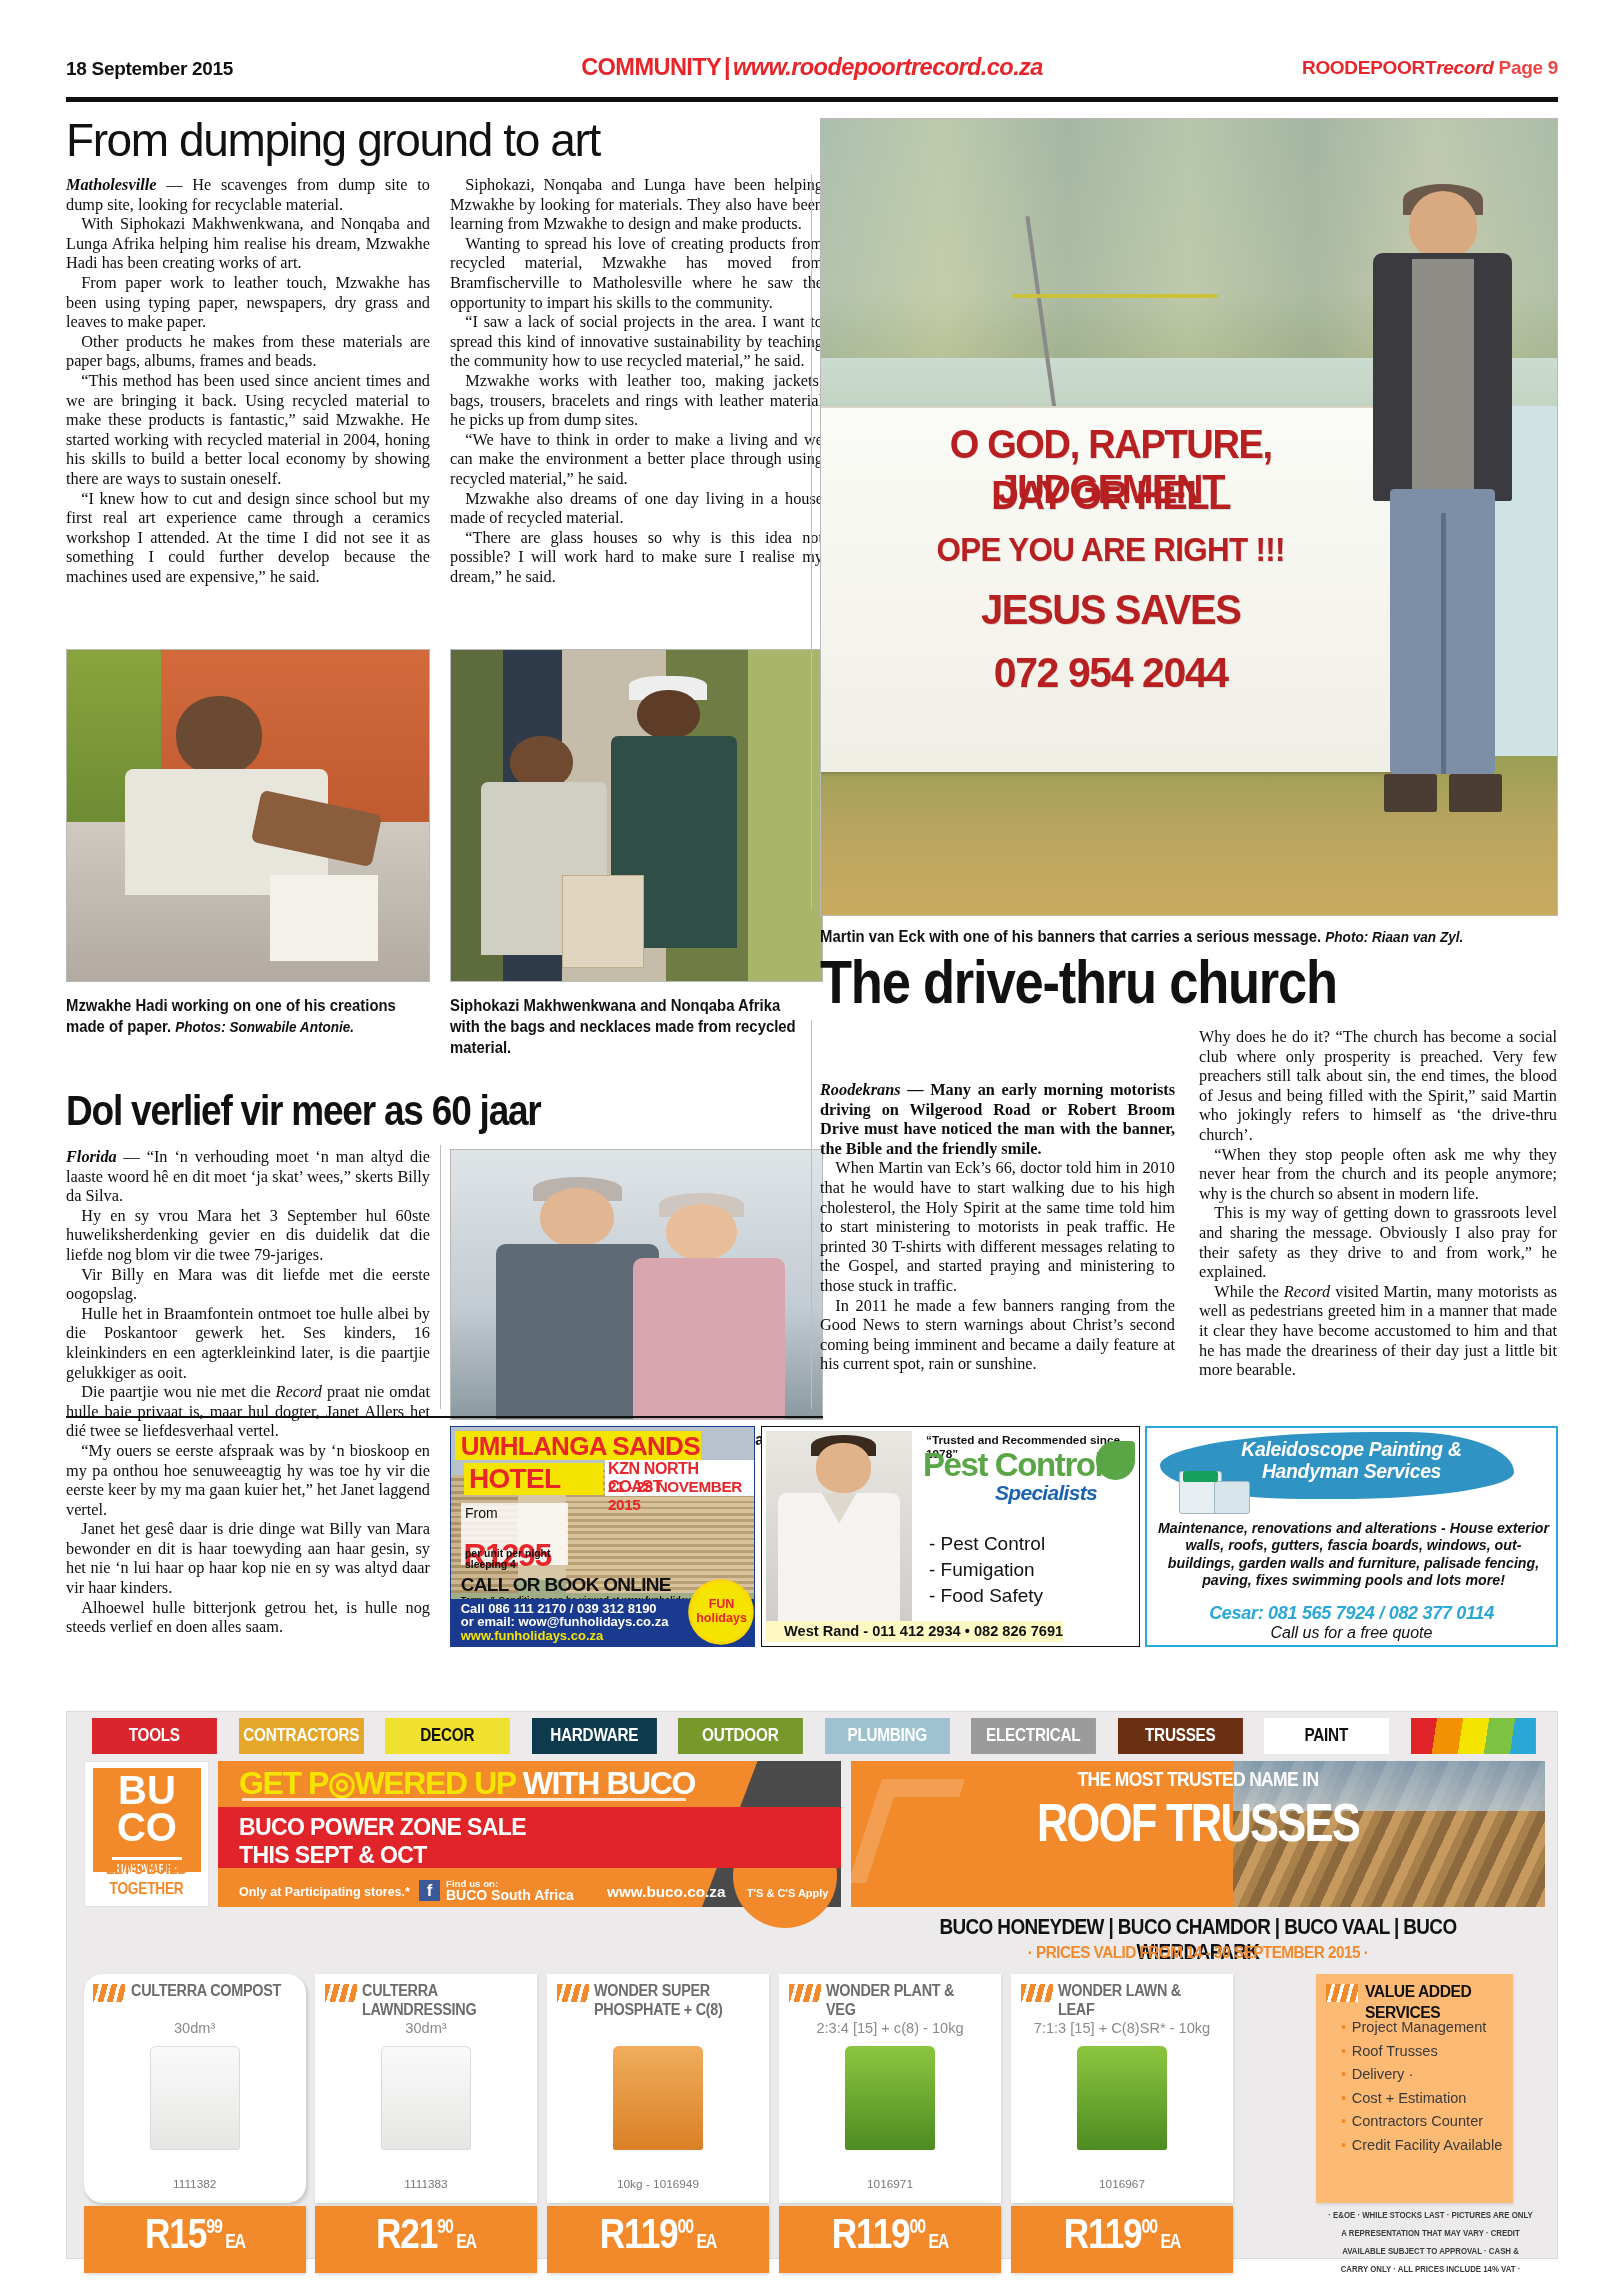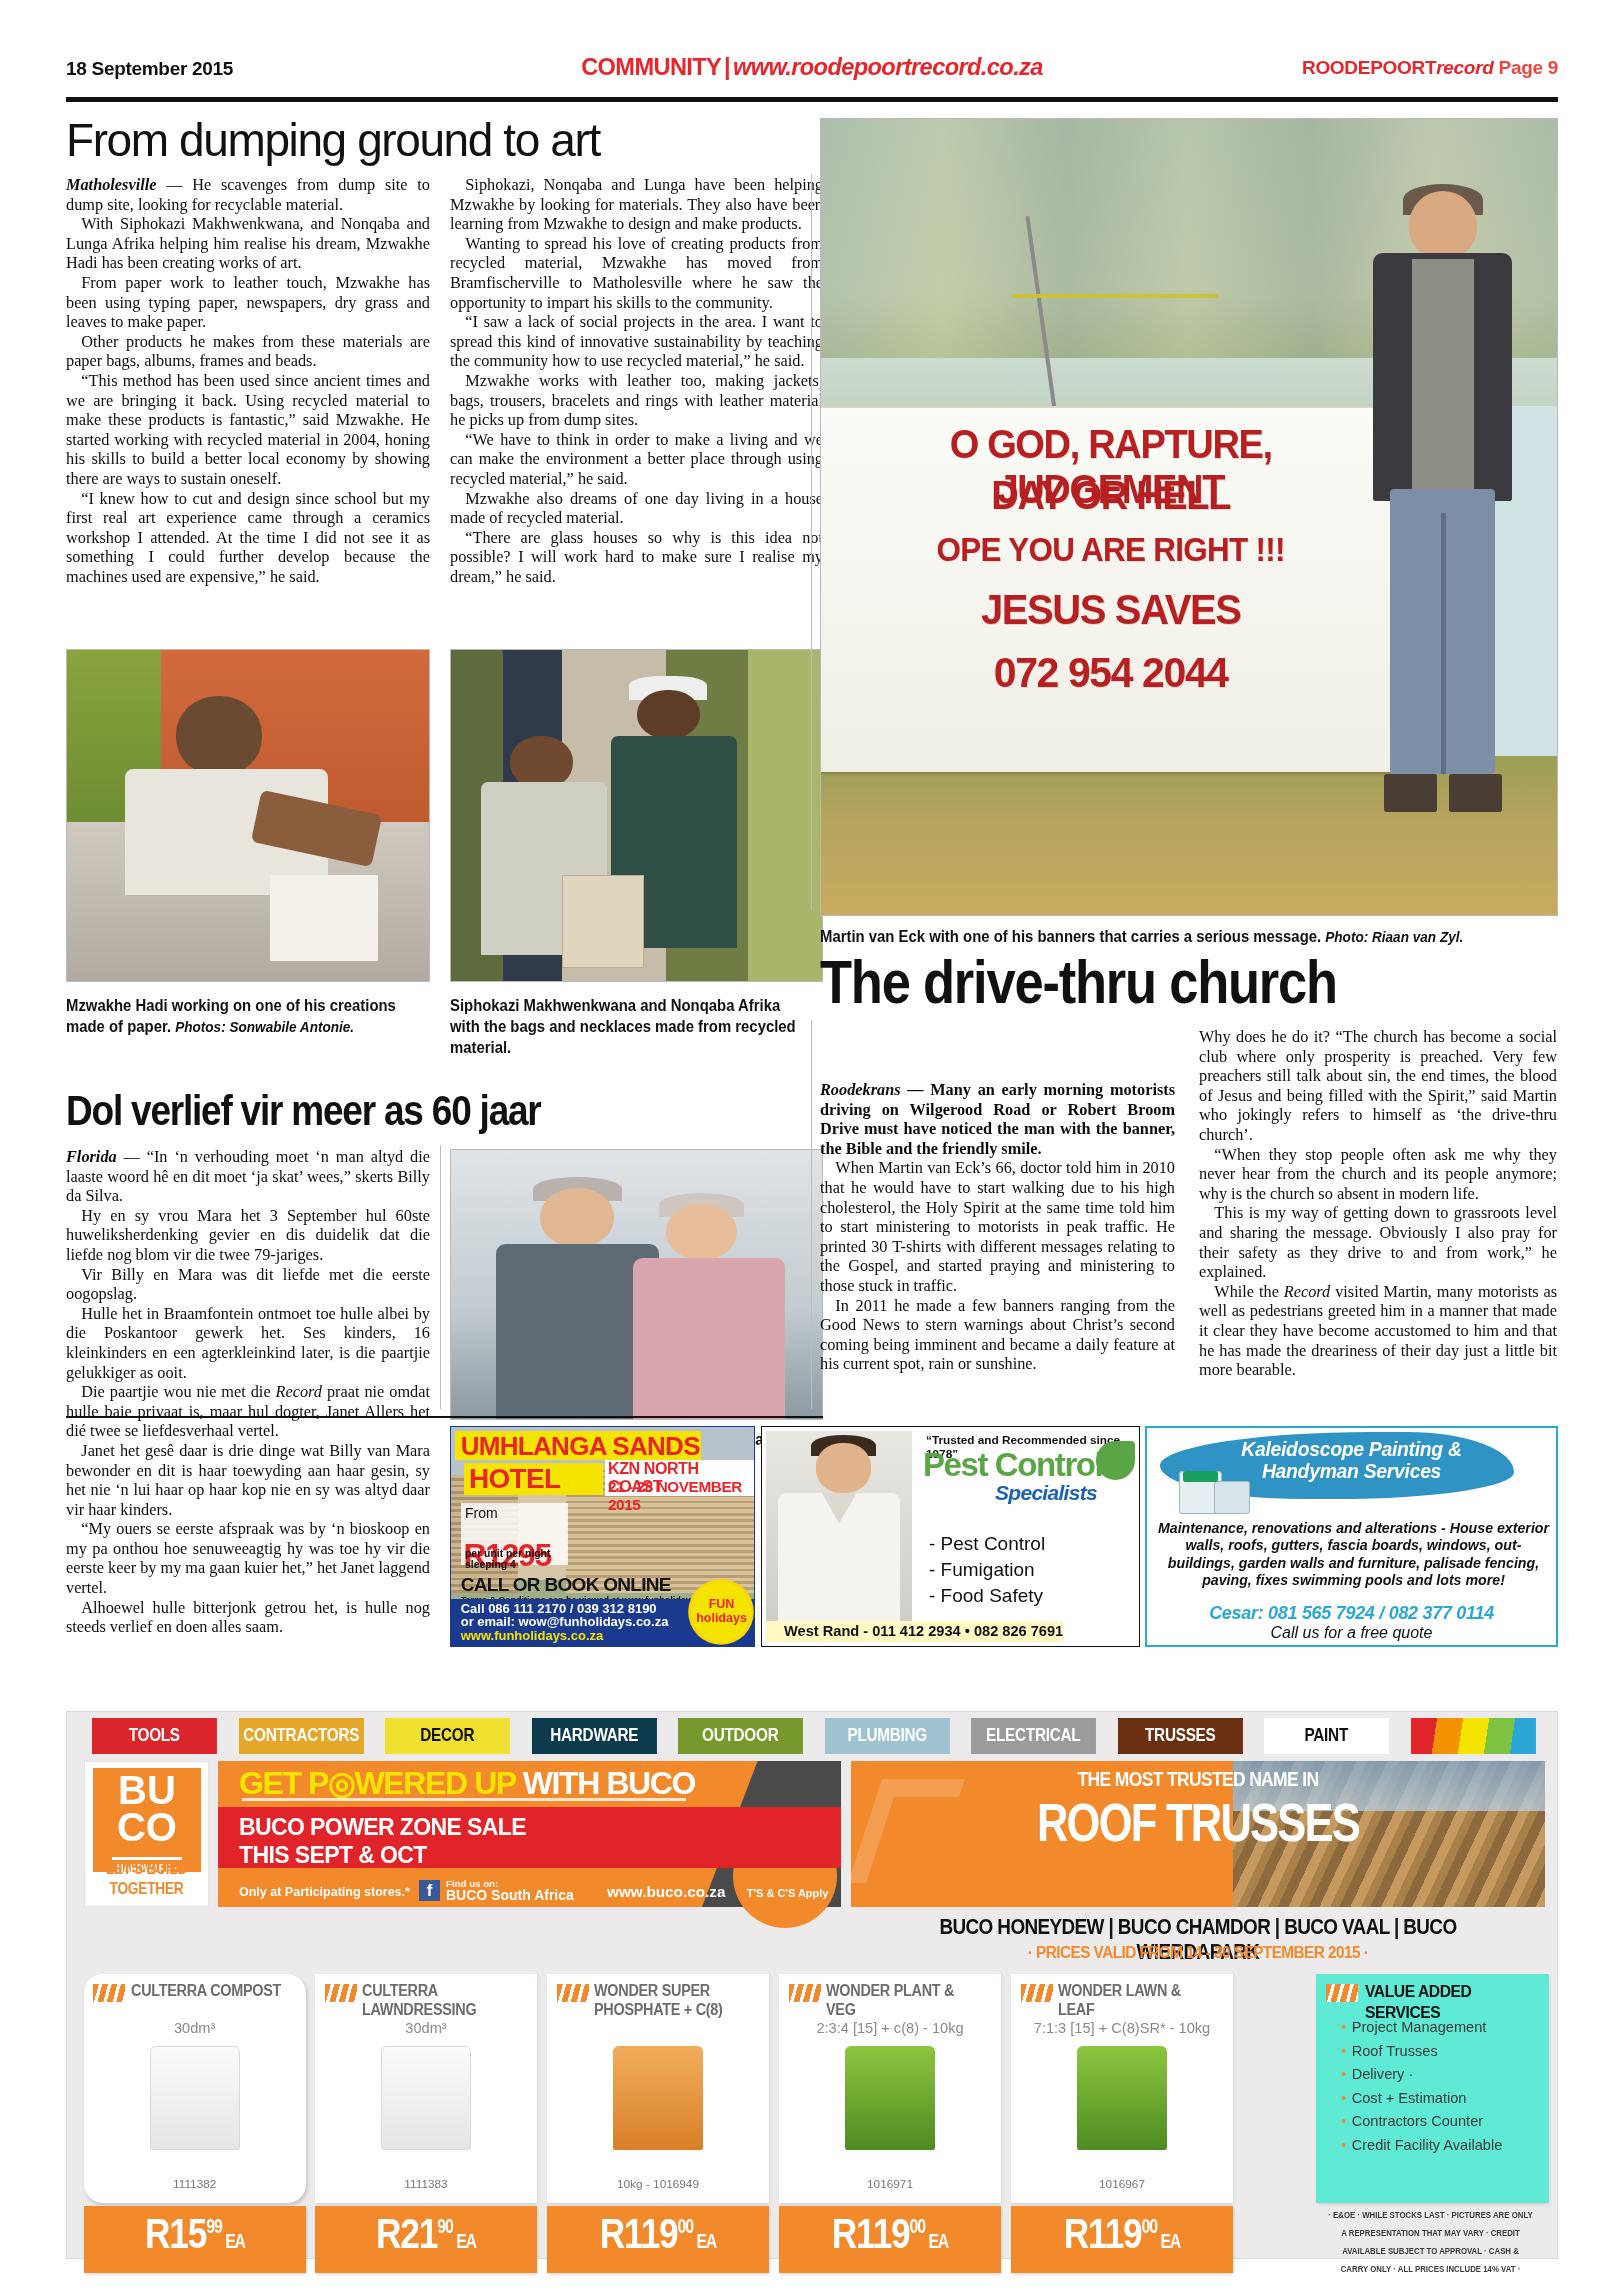--- a/index.html
+++ b/index.html
@@ -297,21 +297,21 @@
   .prod-code { position:absolute; left:0; bottom:12.5px; width:100%; text-align:center;
                font-family:"Liberation Sans", sans-serif; font-size:11.8px; color:#777; }
   .prod-price{ position:absolute; top:494px; width:222px; height:67px; background:#f2892b;
                box-shadow:1.4px 2.1px 3.5px rgba(0,0,0,.18); }
   .pp-txt { position:absolute; left:0; top:2.8px; width:100%; text-align:center; white-space:nowrap;
             font-family:"Liberation Sans", sans-serif; font-weight:bold; font-size:43px; color:#fff;
             letter-spacing:-1.4px; transform:scaleX(0.82); }
   .pp-txt sup { font-size:19.4px; vertical-align:super; }
   .pp-txt .ea { font-size:19.4px; margin-left:4.2px; }
 
-  .vas { position:absolute; left:1249px; top:262px; width:233px; height:229px; background:#5eead4;
+  .vas { position:absolute; left:1249px; top:262px; width:197px; height:229px; background:#fdba74;
          box-shadow:1.4px 2.1px 3.5px rgba(0,0,0,.14); }
   .vas-name { position:absolute; left:49px; top:7px; font-family:"Liberation Sans", sans-serif;
               font-weight:bold; font-size:17.4px; color:#111; letter-spacing:-0.5px; transform:scaleX(0.9);
               transform-origin:left top; }
   .vas-list { position:absolute; left:25px; top:42px; font-family:"Liberation Sans", sans-serif;
               font-size:14.6px; color:#3a3a3a; line-height:23.6px; }
   .vas-list li { list-style:none; }
   .vas-list li:before { content:"\2022"; color:#f2892b; margin-right:5.6px; }
   .vas-disc { position:absolute; left:1249px; top:494px; width:229px; height:67px;
               font-family:"Liberation Sans", sans-serif; font-weight:bold; font-size:8.7px;
@@ -383,22 +383,22 @@
   <div class="caption" style="position:absolute; left:450px; top:995px; width:385px;">Siphokazi Makhwenkwana and Nonqaba Afrika with the bags and necklaces made from recycled material.</div>
 
   <div class="hl-cond" style="position:absolute; left:66px; top:1090px; width:868px; font-size:43px;">Dol verlief vir meer as 60 jaar</div>
 
   <div class="bodytxt" style="position:absolute; left:66px; top:1147px; width:364px;">
       <p class="first"><span class="dateline">Florida</span> — “In ‘n verhouding moet ‘n man altyd die laaste woord hê en dit moet ‘ja skat’ wees,” skerts Billy da Silva.</p>
       <p>Hy en sy vrou Mara het 3 September hul 60ste huweliksherdenking gevier en dis duidelik dat die liefde nog blom vir die twee 79-jariges.</p>
       <p>Vir Billy en Mara was dit liefde met die eerste oogopslag.</p>
       <p>Hulle het in Braamfontein ontmoet toe hulle albei by die Poskantoor gewerk het. Ses kinders, 16 kleinkinders en een agterkleinkind later, is die paartjie gelukkiger as ooit.</p>
       <p>Die paartjie wou nie met die <i>Record</i> praat nie omdat hulle baie privaat is, maar hul dogter, Janet Allers het dié twee se liefdesverhaal vertel.</p>
+      <p>“My ouers se eerste afspraak was by ‘n bioskoop en my pa onthou hoe senuweeagtig hy was toe hy vir die eerste keer by my ma gaan kuier het,” het Janet laggend vertel.</p>
       <p>Janet het gesê daar is drie dinge wat Billy van Mara bewonder en dit is haar toewyding aan haar gesin, sy het nie ‘n lui haar op haar kop nie en sy was altyd daar vir haar kinders.</p>
-      <p>“My ouers se eerste afspraak was by ‘n bioskoop en my pa onthou hoe senuweeagtig hy was toe hy vir die eerste keer by my ma gaan kuier het,” het Janet laggend vertel.</p>
       <p>Alhoewel hulle bitterjonk getrou het, is hulle nog steeds verlief en doen alles saam.</p>
     </div>
 
   <div class="photo" id="photo-couple">
     <div class="c-bg"></div>
     <div class="c-m-hair"></div>
       <div class="c-m-h"></div>
       <div class="c-m-b"></div>
     <div class="c-w-hair"></div>
       <div class="c-w-h"></div>

